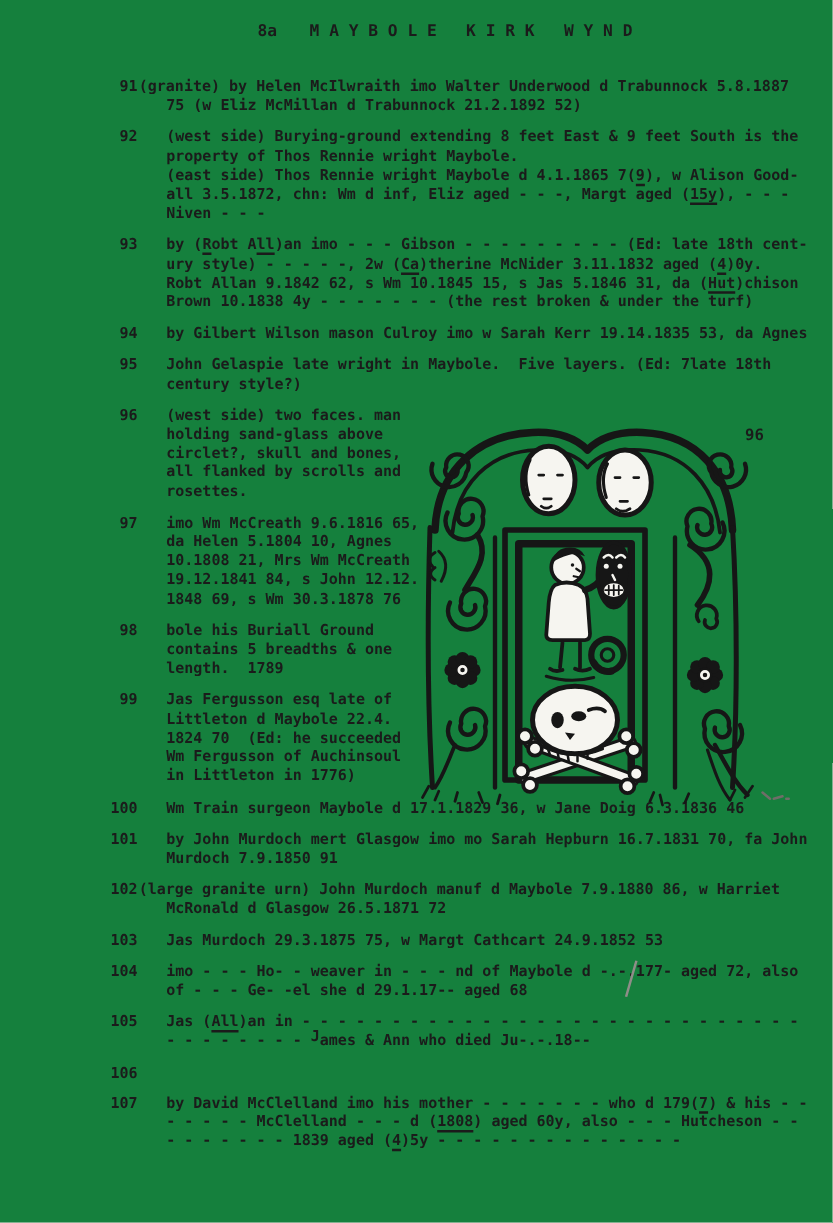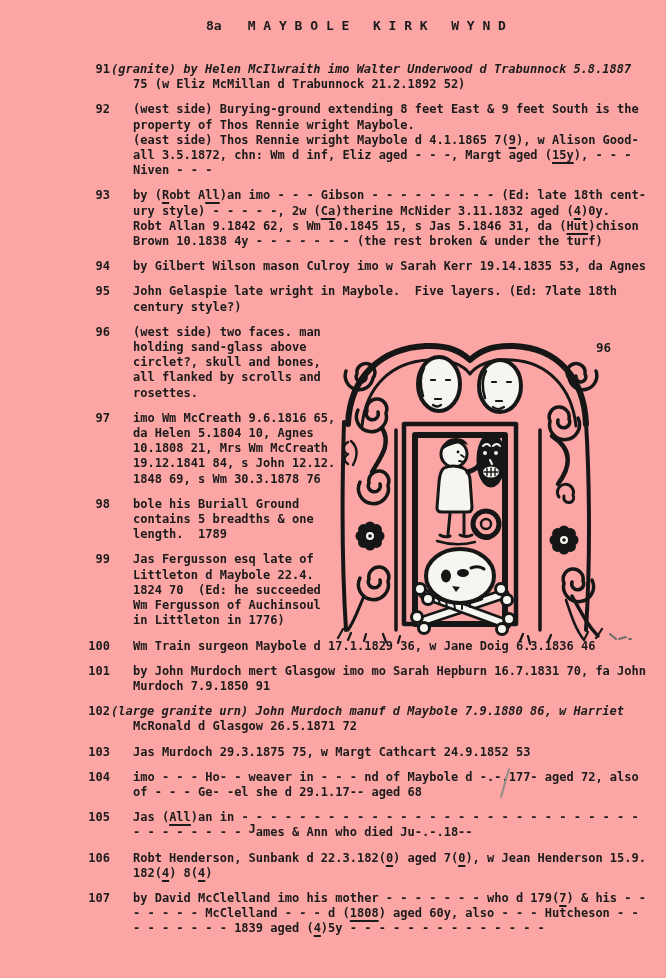--- a/index.html
+++ b/index.html
@@ -1,29 +1,29 @@
 <!DOCTYPE html>
 <html><head>
 <meta charset="utf-8">
 <style>
   html,body { margin:0; padding:0; background:#d9d7d1; }
   .page {
     position:relative; width:666px; height:978px; margin:0 auto;
-    background:#fca5a5; color:#1b1b1b; overflow:hidden;
+    background:#15803d; color:#1b1b1b; overflow:hidden;
     font-family:"DejaVu Sans Mono","Liberation Mono",monospace;
     font-weight:700; font-size:12px;
   }
   .title-row { position:absolute; top:18px; left:206px; white-space:pre; font-size:13px; }
   .page-title { margin-left:26px; }
   .entries { position:absolute; top:62px; left:0; width:646px; display:flex; flex-direction:column; gap:10px; }
   .entry { display:flex; align-items:flex-start; }
   .num { flex:0 0 110px; width:110px; text-align:right; }
   .lines { margin-left:23px; }
   .line { line-height:15.2px; white-space:pre; }
-  .outdent { margin-left:-22px;font-style:italic; }
+  .outdent { margin-left:-22px; }
   .u { text-decoration:underline; text-decoration-thickness:1.5px; text-underline-offset:2.5px; }
   .sup { position:relative; top:-3.5px; }
   .figure { position:absolute; left:334px; top:336px; width:300px; height:316px; }
   .figure svg { display:block; width:300px; height:316px; }
   .figure-label { position:absolute; left:596px; top:340px; font-size:12.5px; }
   .stray-slash { position:absolute; left:504px; top:768px; width:0; height:30px;
     border-left:2px solid #8f8d88; transform:rotate(16deg); }
 </style>
 </head>
 <body>
@@ -145,24 +145,20 @@
       </div>
       <div class="entry">
         <span class="num">105</span>
         <div class="lines">
           <div class="line"><span>Jas (</span><span class="u">All</span><span>)an in - - - - - - - - - - - - - - - - - - - - - - - - - - - -</span></div>
           <div class="line"><span>- - - - - - - - </span><span class="sup">J</span><span>ames &amp; Ann who died Ju-.-.18--</span></div>
         </div>
       </div>
       <div class="entry">
         <span class="num">106</span>
-        <div class="lines">
-          <div class="line"><span>Robt Henderson, Sunbank d 22.3.182(</span><span class="u">0</span><span>) aged 7(</span><span class="u">0</span><span>), w Jean Henderson 15.9.</span></div>
-          <div class="line"><span>182(</span><span class="u">4</span><span>) 8(</span><span class="u">4</span><span>)</span></div>
-        </div>
       </div>
       <div class="entry">
         <span class="num">107</span>
         <div class="lines">
           <div class="line"><span>by David McClelland imo his mother - - - - - - - who d 179(</span><span class="u">7</span><span>) &amp; his - -</span></div>
           <div class="line"><span>- - - - - McClelland - - - d (</span><span class="u">1808</span><span>) aged 60y, also - - - Hutcheson - -</span></div>
           <div class="line"><span>- - - - - - - 1839 aged (</span><span class="u">4</span><span>)5y - - - - - - - - - - - - - -</span></div>
         </div>
       </div>
     </div>

